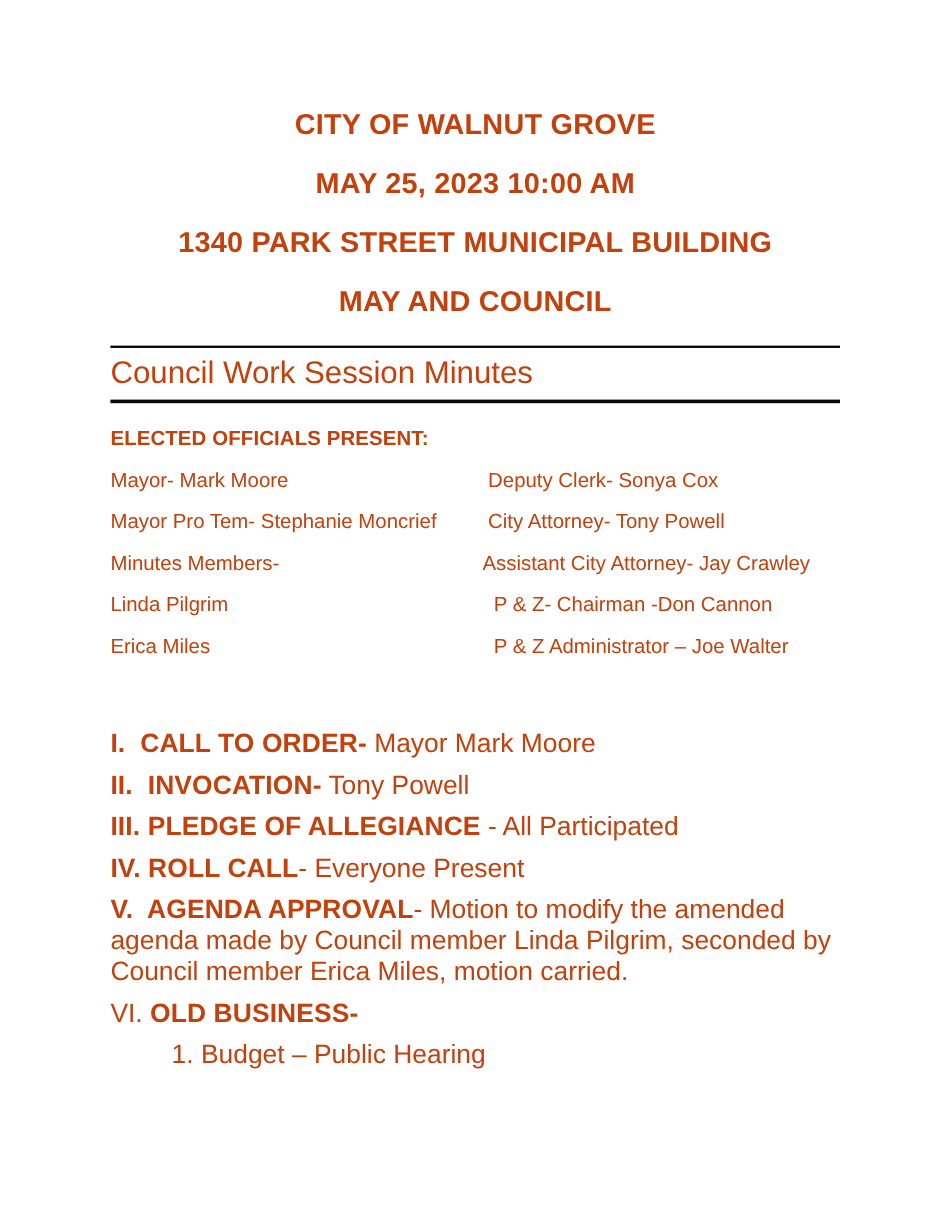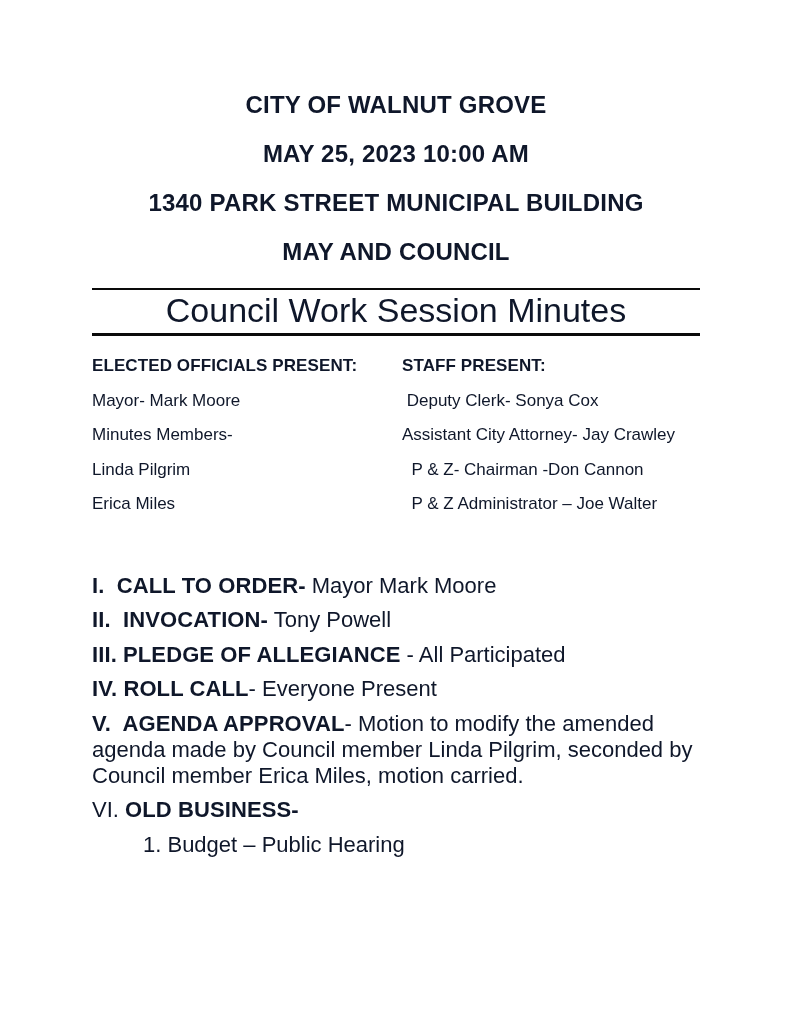--- a/index.html
+++ b/index.html
@@ -6,43 +6,42 @@
     margin: 0;
     padding: 0;
     background: #ffffff;
   }
   .page {
     position: relative;
     width: 791px;
     height: 1024px;
     margin: 0 auto;
     background: #ffffff;
-    color: #0f172a;
+    color: #c2410c;
     font-family: "Liberation Sans", "DejaVu Sans", sans-serif;
     box-sizing: border-box;
     padding: 80px 91px 40px 92px;
     overflow: hidden;
   }
   .doc-header .h-line {
     text-align: center;
     font-weight: 700;
     font-size: 24px;
     line-height: 49px;
     white-space: pre-wrap;
     letter-spacing: 0.2px;
   }
   .title-band {
     margin-top: 12px;
     border-top: 2px solid #0a0a0a;
     border-bottom: 3px solid #0a0a0a;
     padding: 5px 0 8px 0;
   }
   .doc-title {
-    text-align: center;
-    font-size: 34px;
+    font-size: 26px;
     font-weight: 400;
     line-height: 30px;
     white-space: pre-wrap;
   }
   .attendance {
     margin-top: 13px;
     font-size: 17px;
   }
   .att-row {
     display: grid;
@@ -89,25 +88,28 @@
     <div class="h-line">MAY AND COUNCIL</div>
   </header>
 
   <div class="title-band">
     <div class="doc-title">Council Work Session Minutes</div>
   </div>
 
   <section class="attendance">
     <div class="att-row">
       <div class="att-cell att-header">ELECTED OFFICIALS PRESENT:</div>
-      <div class="att-cell att-header">STAFF PRESENT:</div>
     </div>
     <div class="att-row">
       <div class="att-cell">Mayor- Mark Moore</div>
       <div class="att-cell"> Deputy Clerk- Sonya Cox</div>
+    </div>
+    <div class="att-row">
+      <div class="att-cell">Mayor Pro Tem- Stephanie Moncrief</div>
+      <div class="att-cell"> City Attorney- Tony Powell</div>
     </div>
     <div class="att-row">
       <div class="att-cell">Minutes Members-</div>
       <div class="att-cell">Assistant City Attorney- Jay Crawley</div>
     </div>
     <div class="att-row">
       <div class="att-cell">Linda Pilgrim</div>
       <div class="att-cell">  P &amp; Z- Chairman -Don Cannon</div>
     </div>
     <div class="att-row">

